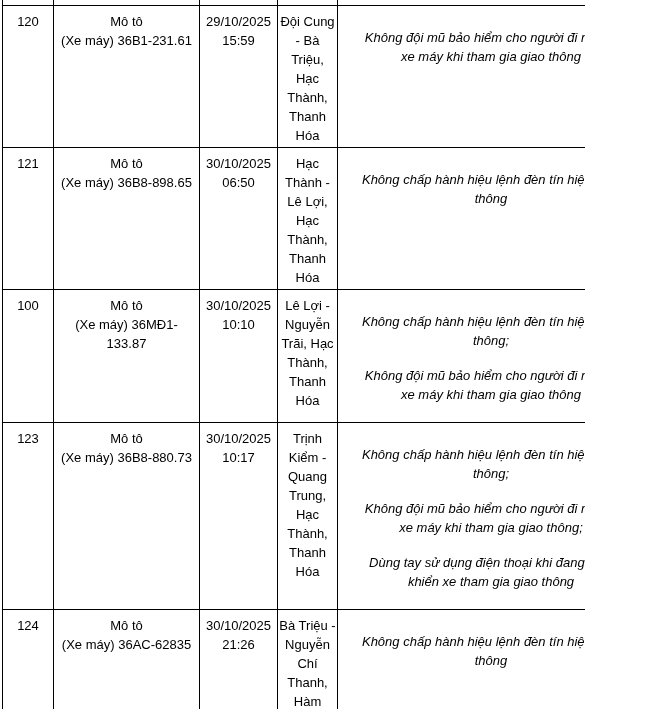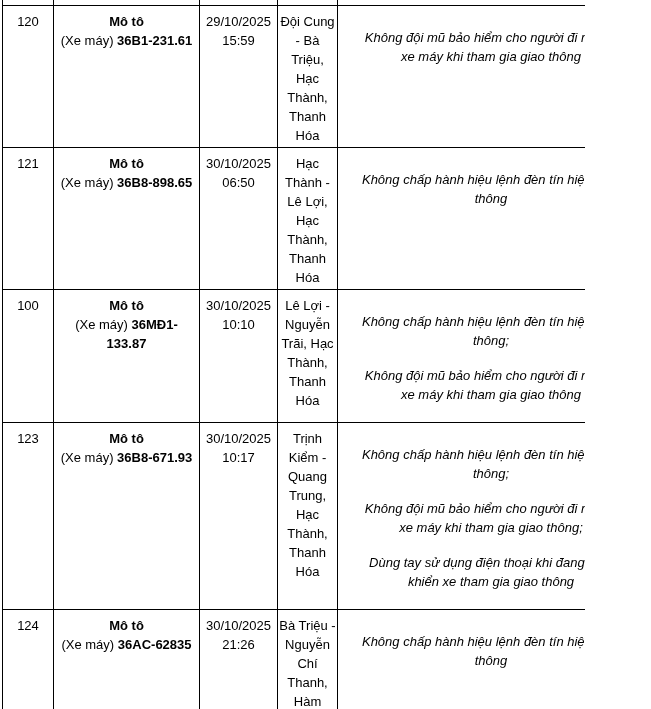--- a/index.html
+++ b/index.html
@@ -36,23 +36,23 @@
   tr.partial-top td {
     border-top: none;
     padding: 0;
   }
   tr.partial-top { height: 5px; }
   tr.r-120 { height: 137px; }
   tr.r-121 { height: 136px; }
   tr.r-122 { height: 119px; }
   tr.r-123 { height: 152px; }
   tr.r-124 { height: 148px; }
-  .vtype { font-weight: bold; }
+  .vtype { font-weight: normal; }
   .vehicle-note { }
-  .plate { font-weight: bold; }
+  .plate { font-weight: normal; }
   td.loc-cell { padding-left: 1px; padding-right: 1px; }
   td.violation-cell { padding-left: 4px; padding-right: 4px; }
   .violation-line { margin: 16px; font-style: italic; }
 </style>
 </head>
 <body>
 
 <div class="viewport">
   <table class="vtable">
     <colgroup>
@@ -117,21 +117,21 @@
         <div class="violation-line">Không đội mũ bảo hiểm cho người đi mô tô, xe máy khi tham gia giao thông</div>
       </td>
     </tr>
 
     <tr class="r-123">
       <td class="stt-cell">
         <div>123</div>
       </td>
       <td class="vehicle-cell">
         <div class="vtype">Mô tô</div>
-        <div><span class="vehicle-note">(Xe máy)</span> <span class="plate">36B8-671.93</span></div>
+        <div><span class="vehicle-note">(Xe máy)</span> <span class="plate">36B8-880.73</span></div>
       </td>
       <td class="dt-cell">30/10/2025 10:17</td>
       <td class="loc-cell">Trịnh Kiểm - Quang Trung, Hạc Thành, Thanh Hóa</td>
       <td class="violation-cell">
         <div class="violation-line">Không chấp hành hiệu lệnh đèn tín hiệu giao thông;</div>
         <div class="violation-line">Không đội mũ bảo hiểm cho người đi mô tô, xe máy khi tham gia giao thông;</div>
         <div class="violation-line">Dùng tay sử dụng điện thoại khi đang điều khiển xe tham gia giao thông</div>
       </td>
     </tr>
 

